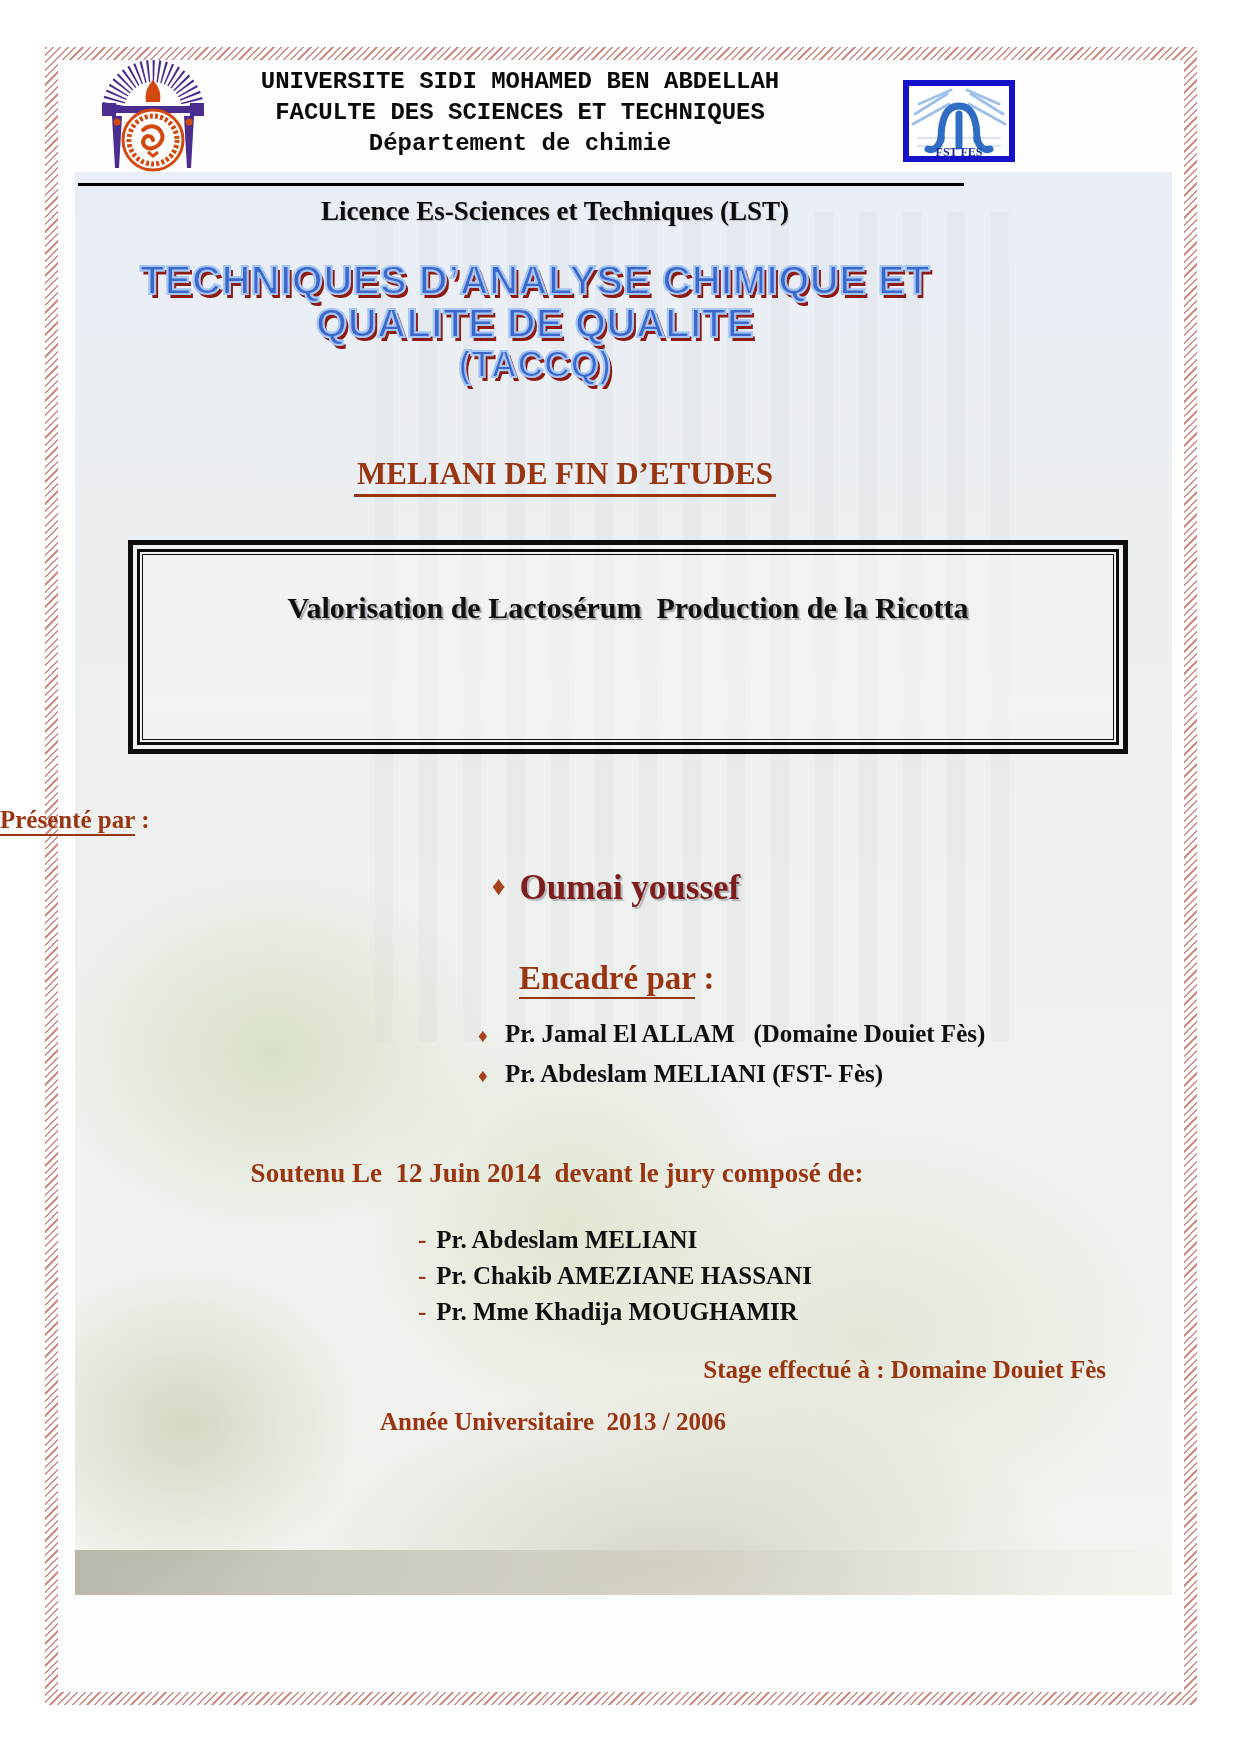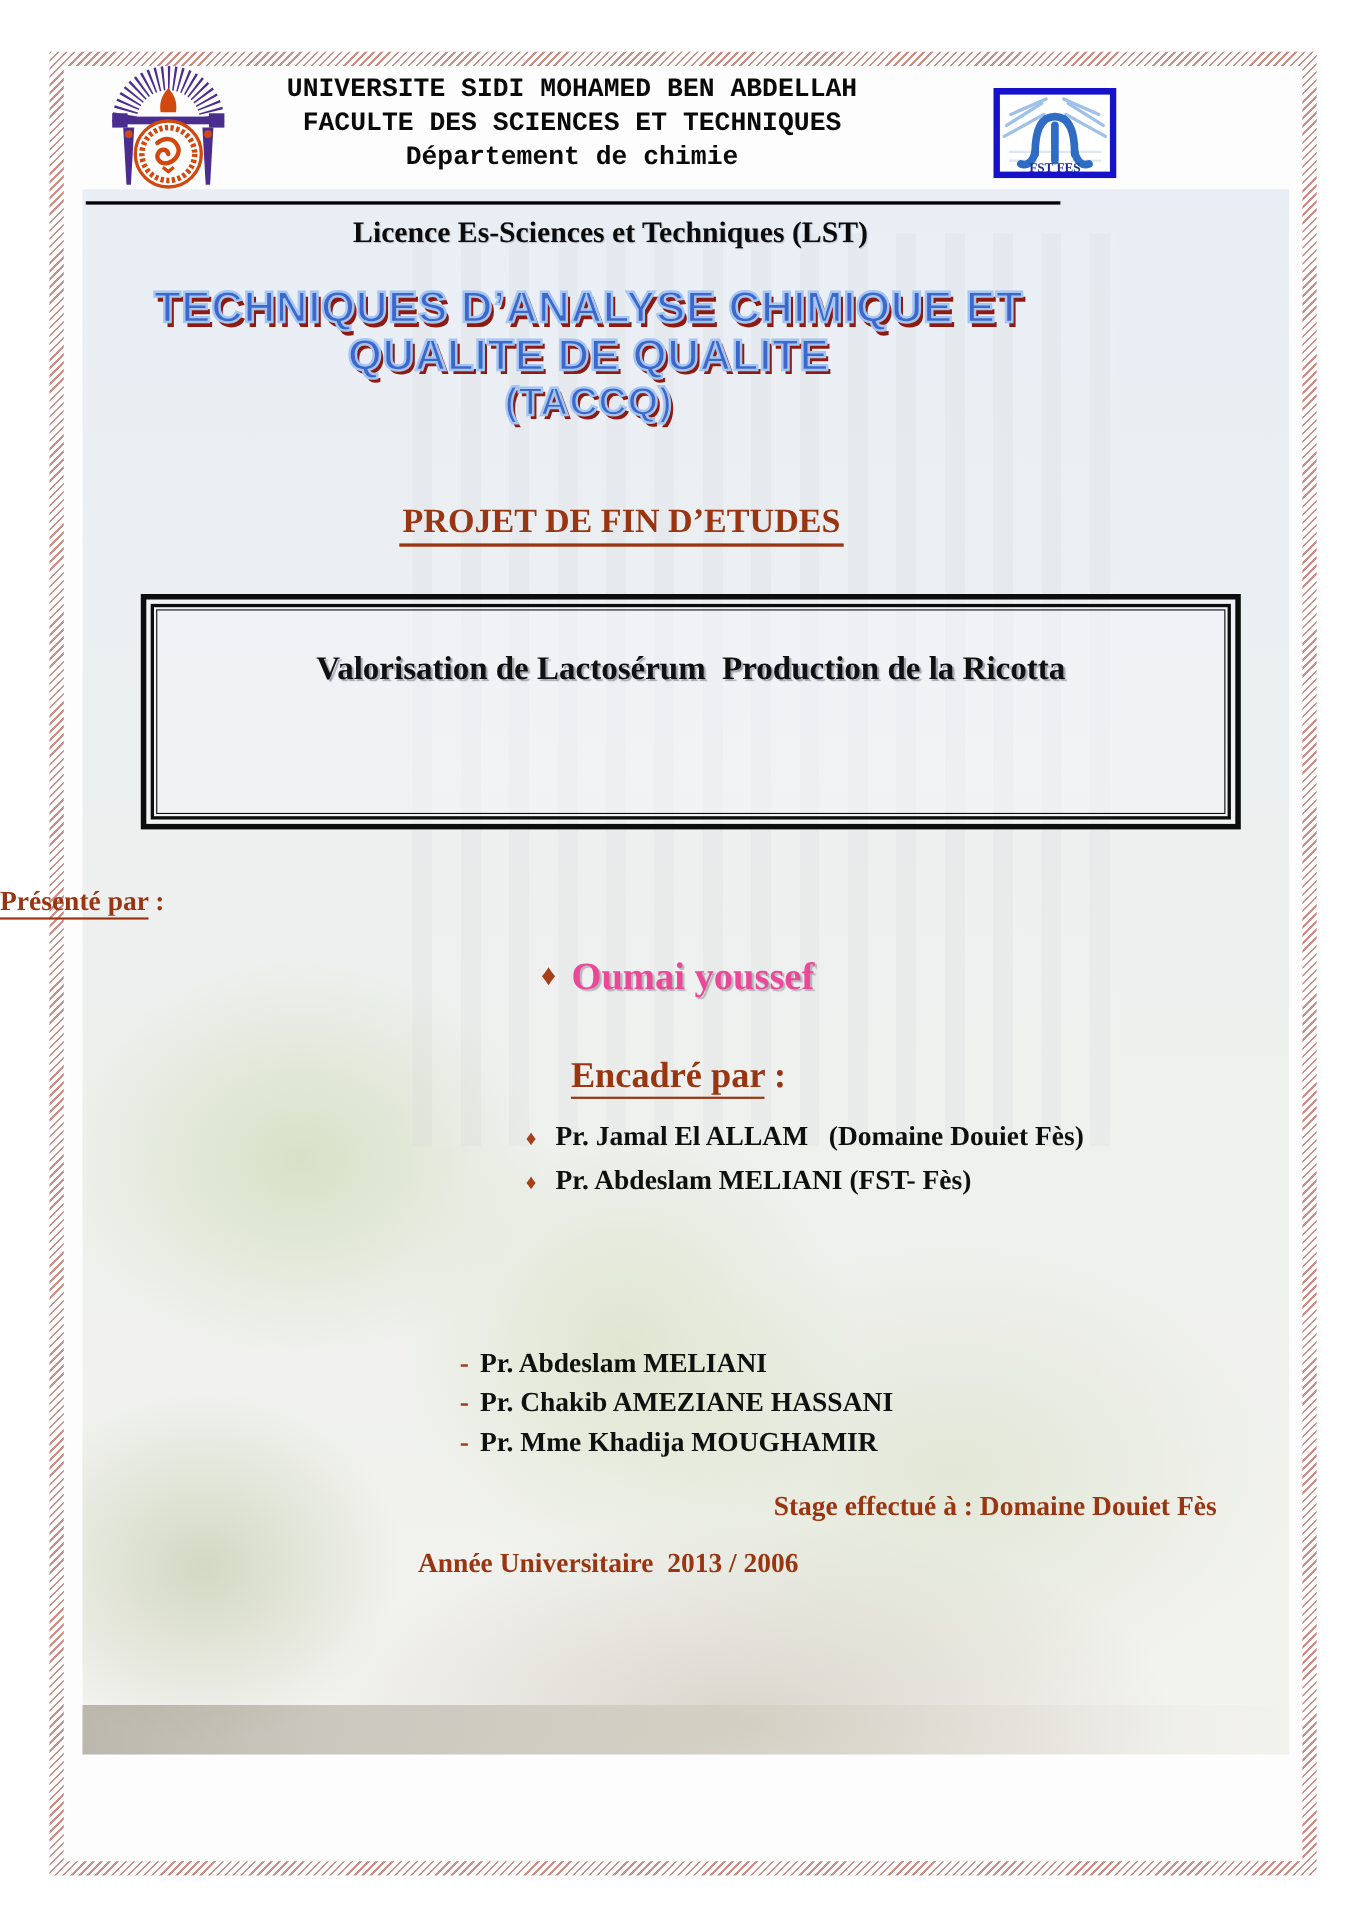--- a/index.html
+++ b/index.html
@@ -57,21 +57,21 @@
   .thesis-title{margin-top:36px;font-size:30px;font-weight:bold;color:#101010;white-space:pre;
     text-shadow:2px 2px 1px rgba(90,90,105,.5);}
 
   
   .accent{color:#9a3512;}
   .u-label{border-bottom:2.5px solid currentColor;padding-bottom:1px;}
   .presented-wrap{position:absolute;left:0;top:806px;width:1232px;text-align:left;
     font-size:25px;font-weight:bold;}
   .name-row{position:absolute;left:0;top:868px;width:1232px;text-align:center;}
   .name-bullet{color:#a63f1a;font-size:27px;vertical-align:4px;margin-right:14px;}
-  .name{font-size:35px;font-weight:bold;color:#ec4899;text-shadow:2px 2px 1px rgba(110,110,120,.45);}
+  .name{font-size:35px;font-weight:bold;color:#7f1d1d;text-shadow:2px 2px 1px rgba(110,110,120,.45);}
   .encadre{position:absolute;left:519px;top:960px;font-size:33px;font-weight:bold;}
   .supervisors{position:absolute;left:478px;top:1020px;font-size:25px;font-weight:bold;color:#0f0f0f;}
   .sup-line{display:flex;align-items:baseline;height:40px;white-space:pre;}
   .sup-bullet{color:#a63f1a;font-size:19px;width:27px;}
 
   .soutenu{position:absolute;left:0;top:1158px;width:1114px;text-align:center;
     font-size:27px;font-weight:bold;white-space:pre;}
   .jury{position:absolute;left:418px;top:1226px;font-size:25px;font-weight:bold;color:#101010;}
   .jury-row{height:36px;display:flex;align-items:baseline;}
   .jury-dash{color:#9a3512;margin-right:10px;}
@@ -146,21 +146,21 @@
 
     <div class="rule"></div>
 
     <div class="program">Licence Es-Sciences et Techniques (LST)</div>
 
     <div class="wordart wa1">TECHNIQUES D’ANALYSE CHIMIQUE ET</div>
     <div class="wordart wa2">QUALITE DE QUALITE</div>
     <div class="wordart wa3">(TACCQ)</div>
 
     <div class="doc-type-wrap">
-      <span class="doc-type">PROJET DE FIN D’ETUDES</span>
+      <span class="doc-type">MELIANI DE FIN D’ETUDES</span>
     </div>
 
     <div class="title-box">
       <div class="title-box-mid">
         <div class="title-box-in">
           <div class="thesis-title">Valorisation de Lactosérum  Production de la Ricotta</div>
         </div>
       </div>
     </div>
 
@@ -176,20 +176,21 @@
     </div>
     <div class="supervisors">
       <div class="sup-line">
         <span class="sup-bullet">♦</span><span>Pr. Jamal El ALLAM   (Domaine Douiet Fès)</span>
       </div>
       <div class="sup-line">
         <span class="sup-bullet">♦</span><span>Pr. Abdeslam MELIANI (FST- Fès)</span>
       </div>
     </div>
 
+    <div class="soutenu accent">Soutenu Le  12 Juin 2014  devant le jury composé de:</div>
     <div class="jury">
       <div class="jury-row">
         <span class="jury-dash">-</span>
           <span>Pr. Abdeslam MELIANI</span>
       </div>
       <div class="jury-row">
         <span class="jury-dash">-</span>
           <span>Pr. Chakib AMEZIANE HASSANI</span>
       </div>
       <div class="jury-row">

